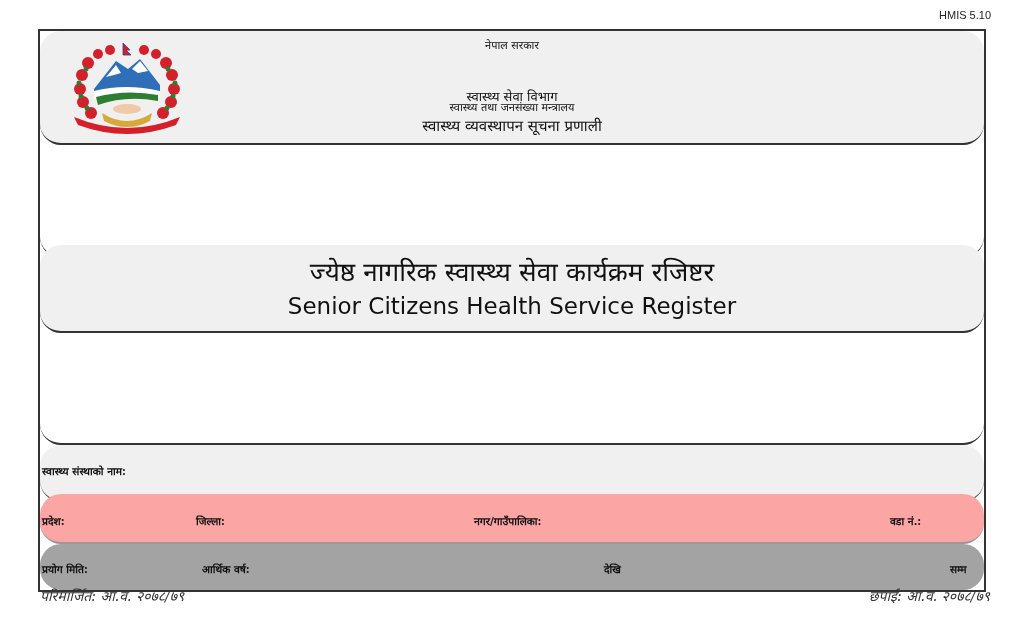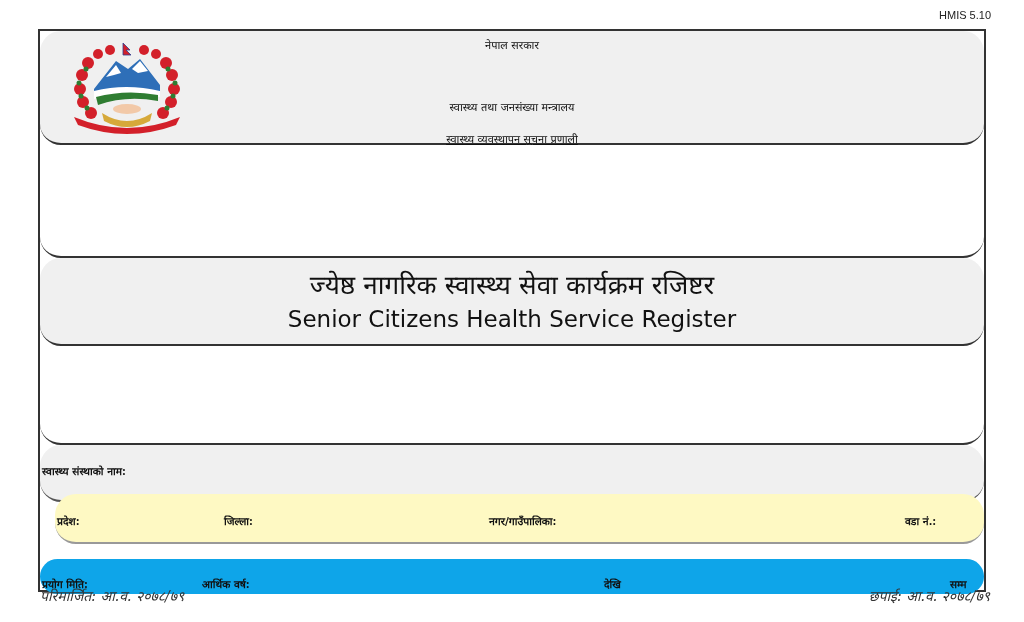--- a/index.html
+++ b/index.html
@@ -11,32 +11,32 @@
     position: absolute; top: 9px; right: 33px;
     font-family: "Liberation Sans", sans-serif; font-size: 11px; color: #222;
   }
   .frame {
     position: absolute; left: 38px; top: 29px; width: 948px; height: 563px;
     border: 2px solid #333; box-sizing: border-box; background: #fff;
   }
   .section { position: absolute; left: 0; right: 0; box-sizing: border-box; border-radius: 21px; }
   .header { top: 0; height: 114px; background: #f0f0f0; border-bottom: 2px solid #333; }
   .blank1 { top: 114px; height: 113px; background: #fff; border-bottom: 2px solid #333; }
-  .title-band { top: 227px; height: 88px; background: #f0f0f0; border-bottom: 2px solid #333; }
+  .title-band { top: 214px; height: 88px; background: #f0f0f0; border-bottom: 2px solid #333; }
   .blank2 { top: 315px; height: 99px; background: #fff; border-bottom: 2px solid #333; }
   .row1 { top: 414px; height: 57px; background: #f0f0f0; border-bottom: 2px solid #555; }
-  .row2 { top: 463px; height: 50px; background: #fef9c3; border-bottom: 2px solid #999; margin-left: 15px; }
-  .row3 { top: 528px; height: 35px; background: #0ea5e9; }
+  .row2 { top: 463px; height: 50px; background: #fca5a5; border-bottom: 2px solid #999; }
+  .row3 { top: 513px; height: 46px; background: #a3a3a3; }
 
   .emblem { position: absolute; left: 26px; top: 8px; width: 122px; height: 98px; }
   .hdr-line { position: absolute; left: 0; right: 0; text-align: center; color: #111; }
   .h1 { top: 6px; font-size: 11px; }
   .h2 { top: 32px; font-size: 11px; margin-top: 36px; }
   .h3 { top: 56px; font-size: 13px; }
-  .h4 { top: 100px; font-size: 11px; text-decoration: underline; }
+  .h4 { top: 84px; font-size: 15px; }
 
   .title-np { position: absolute; left: 0; right: 0; top: 8px; text-align: center; font-size: 26px; color: #111; }
   .title-en {
     position: absolute; left: 0; right: 0; top: 48px; text-align: center;
     font-family: "DejaVu Sans", sans-serif; font-weight: normal; font-size: 23px; color: #111;
   }
   .field-label { position: absolute; font-size: 10.5px; font-weight: bold; color: #111; }
   .footer-left, .footer-right {
     position: absolute; top: 586px; font-size: 14px; font-style: italic; color: #333;
   }
@@ -89,39 +89,40 @@
       <path d="M30 58 Q60 50 92 56 L92 62 Q60 56 32 66 Z" fill="#2f7d32"></path>
 
       <ellipse cx="61" cy="70" rx="14" ry="5" fill="#f2c9a8"></ellipse>
 
       <path d="M36 74 Q61 90 86 74 L84 82 Q61 94 38 82 Z" fill="#d6a93a"></path>
 
       <path d="M8 78 Q61 100 114 78 L110 86 Q61 104 12 86 Z" fill="#d3202a"></path>
     </svg>
     <div class="hdr-line h1">नेपाल सरकार</div>
     <div class="hdr-line h2">स्वास्थ्य तथा जनसंख्या मन्त्रालय</div>
+    <div class="hdr-line h3">स्वास्थ्य सेवा विभाग</div>
     <div class="hdr-line h4">स्वास्थ्य व्यवस्थापन सूचना प्रणाली</div>
   </div>
 
   <div class="section blank1"></div>
 
   <div class="section title-band">
     <div class="title-np">ज्येष्ठ नागरिक स्वास्थ्य सेवा कार्यक्रम रजिष्टर</div>
     <div class="title-en">Senior Citizens Health Service Register</div>
   </div>
 
   <div class="section blank2"></div>
 
   <div class="section row1">
     <span class="field-label" style="left:2px; top:19px;">स्वास्थ्य संस्थाको नाम:</span>
   </div>
 
   <div class="section row2">
     <span class="field-label" style="left:2px; top:20px;">प्रदेश:</span>
-    <span class="field-label" style="left:169px; top:20px;">जिल्ला:</span>
+    <span class="field-label" style="left:156px; top:20px;">जिल्ला:</span>
     <span class="field-label" style="left:434px; top:20px;">नगर/गाउँपालिका:</span>
     <span class="field-label" style="left:850px; top:20px;">वडा नं.:</span>
   </div>
 
   <div class="section row3">
     <span class="field-label" style="left:2px; top:18px;">प्रयोग मिति:</span>
     <span class="field-label" style="left:162px; top:18px;">आर्थिक वर्ष:</span>
     <span class="field-label" style="left:564px; top:18px;">देखि</span>
     <span class="field-label" style="left:910px; top:18px;font-family:Liberation Serif, serif;">सम्म</span>
   </div>

